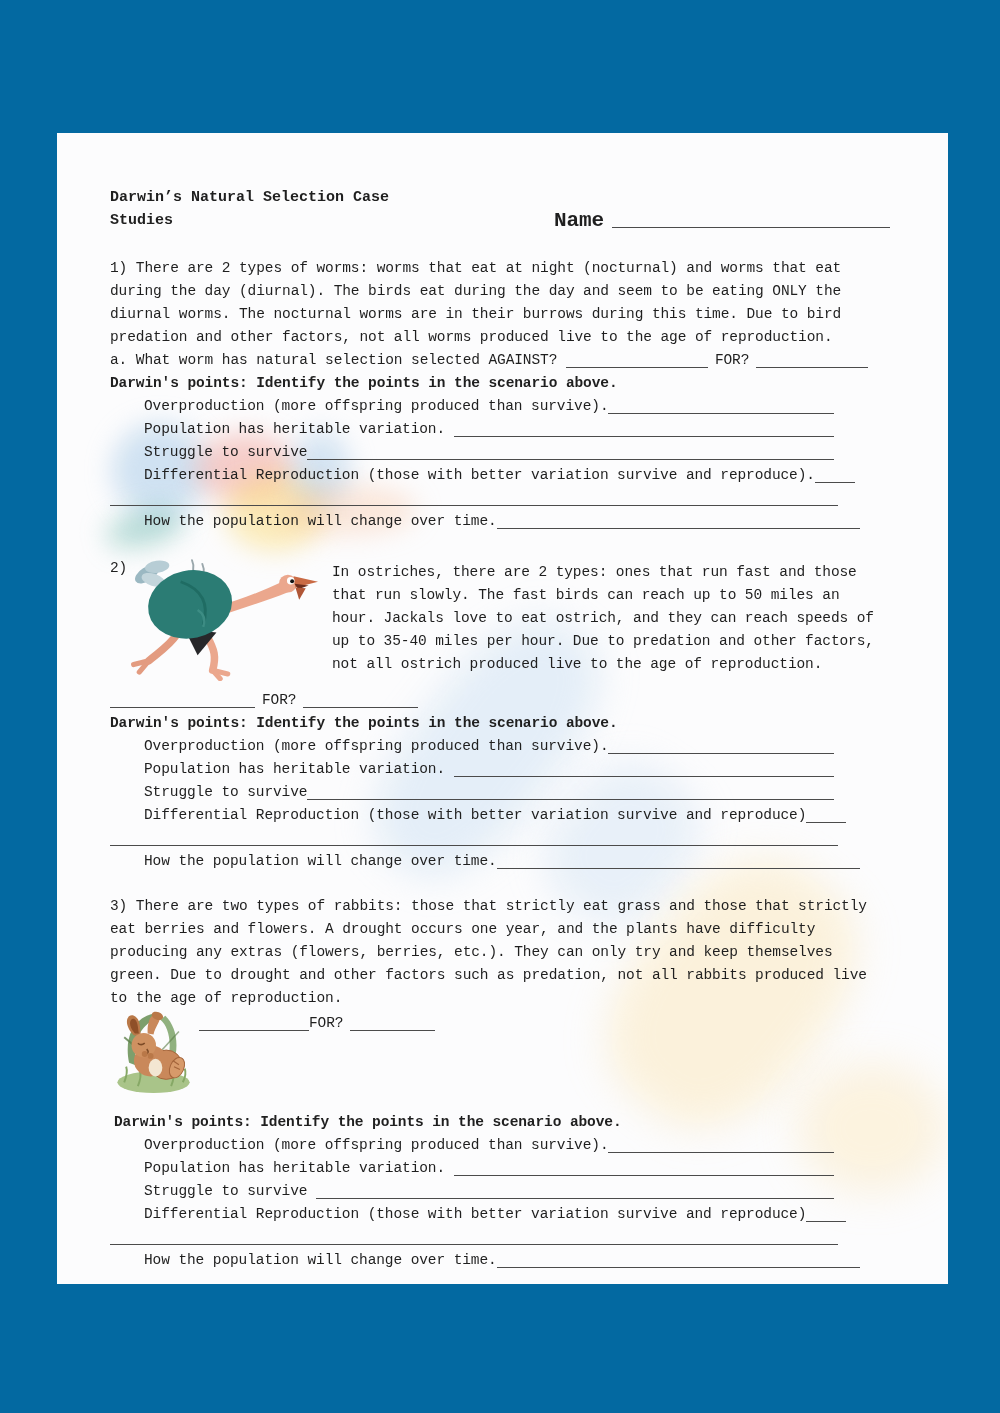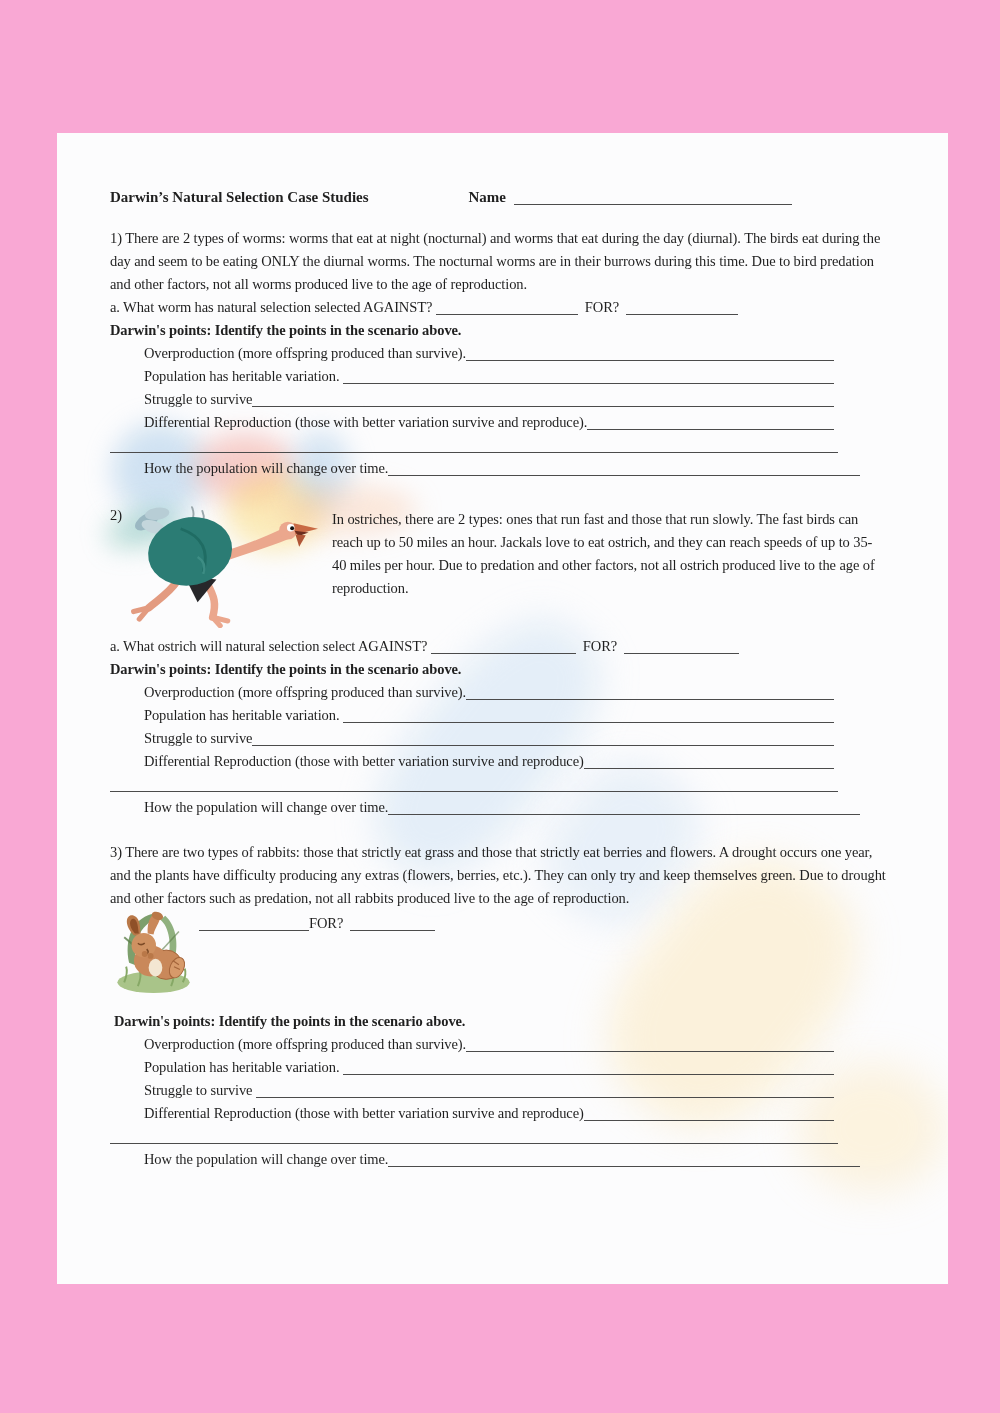--- a/index.html
+++ b/index.html
@@ -1,21 +1,21 @@
 <!DOCTYPE html>
 <html><head>
 <meta charset="utf-8">
 <style>
   html,body { margin:0; padding:0; background:#ffffff; }
   .canvas {
     position:relative;
     width:1000px; height:1413px;
-    background:#f9a8d4;
+    background:#0369a1;
     overflow:hidden;
-    font-family:Liberation Serif, serif;
+    font-family:Liberation Mono, monospace;
     color:#1f1f1f;
   }
   .page {
     position:absolute; left:57px; top:133px;
     width:891px; height:1151px;
     background:#fcfcfd;
     overflow:hidden;
   }
   .wm-layer { position:absolute; inset:0; pointer-events:none; }
   .wm { position:absolute; border-radius:50%; filter:blur(13px); }
@@ -32,25 +32,25 @@
 
   .content {
     position:absolute; left:53px; top:53px;
     width:780px;
     font-size:14.5px; line-height:23px;
     letter-spacing:-0.1px;
   }
   .title-row { display:flex; align-items:flex-end; }
   .title { font-weight:bold; font-size:15px; letter-spacing:0; }
   .name-group { display:flex; align-items:flex-end; margin-left:100px; flex:1; }
-  .name-label { font-weight:bold; font-size:15px; }
+  .name-label { font-weight:bold; font-size:21px; }
   .blank { border-bottom:1.4px solid #4b4b4b; height:0; display:inline-block; }
   .name-blank { width:278px; margin-left:8px; margin-bottom:4px; }
 
-  .para { margin:18px 0 0 0; text-align:left; }
+  .para { margin:25px 0 0 0; text-align:left; }
   .para3 { margin-top:22px; }
 
   .qrow { display:flex; align-items:flex-end; white-space:pre; }
   .qrow .blank { margin-bottom:4px; }
   .sp { display:inline-block; width:7px; }
 
   .points-header { font-weight:bold; }
   .prow { display:flex; align-items:flex-end; padding-right:56px; white-space:pre;margin-left:34px; }
   .prow .blank { flex:1; margin-bottom:4px; min-width:40px; }
   .contline { padding-right:52px; display:flex; align-items:flex-end; height:23px; }
@@ -167,21 +167,20 @@
             <path d="M177 30 L192 32 L181 36 Z" fill="#6b2d1d"></path>
             <path d="M178 34 L189 35 L182 47 Z" fill="#b05636"></path>
             <circle cx="173" cy="27" r="4" fill="#ffffff"></circle>
             <circle cx="174.5" cy="27.5" r="2.1" fill="#121212"></circle>
           </svg>
         </span>
         <p class="sec2-text">In ostriches, there are 2 types: ones that run fast and those that run slowly.  The fast birds can reach up to 50 miles an hour.  Jackals love to eat ostrich, and they can reach speeds of up to  35-40 miles per hour.  Due to predation and other factors, not all ostrich produced live to the age of reproduction.</p>
       </div>
 
       <div class="qrow">
-        <span>a. What ostrich will natural selection select AGAINST? </span>
         <span class="blank" style="width:145px"></span>
         <span class="sp"></span>
         <span>FOR?</span>
         <span class="sp"></span>
         <span class="blank" style="width:115px"></span>
       </div>
 
       <div class="points-header">Darwin's points: Identify the points in the scenario above.</div>
 
       <div class="prow">

